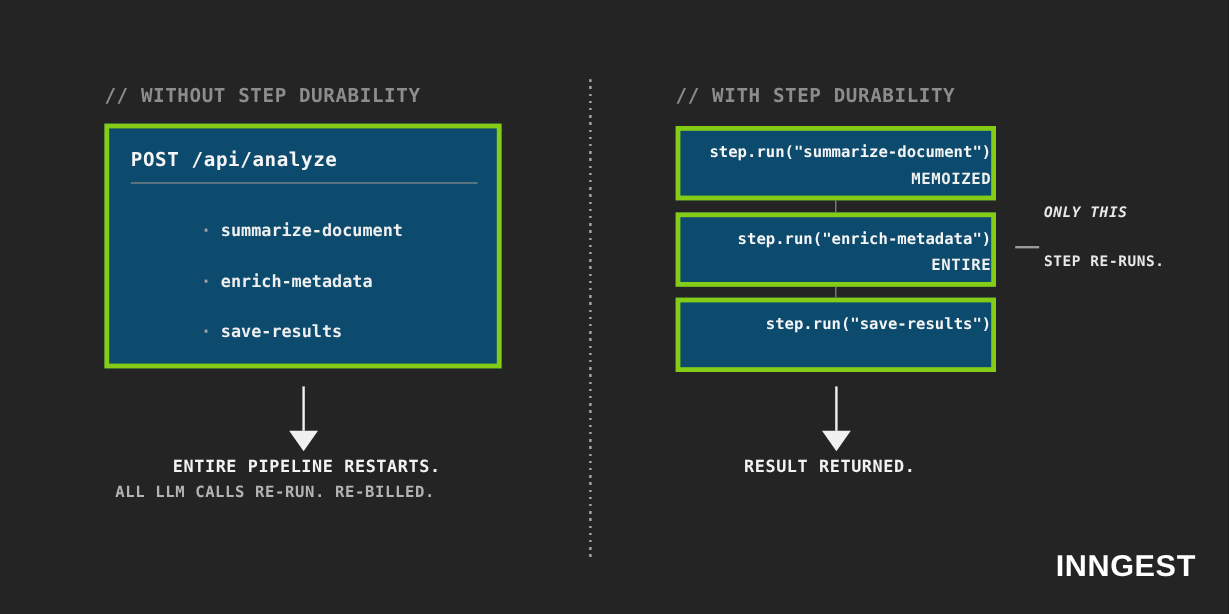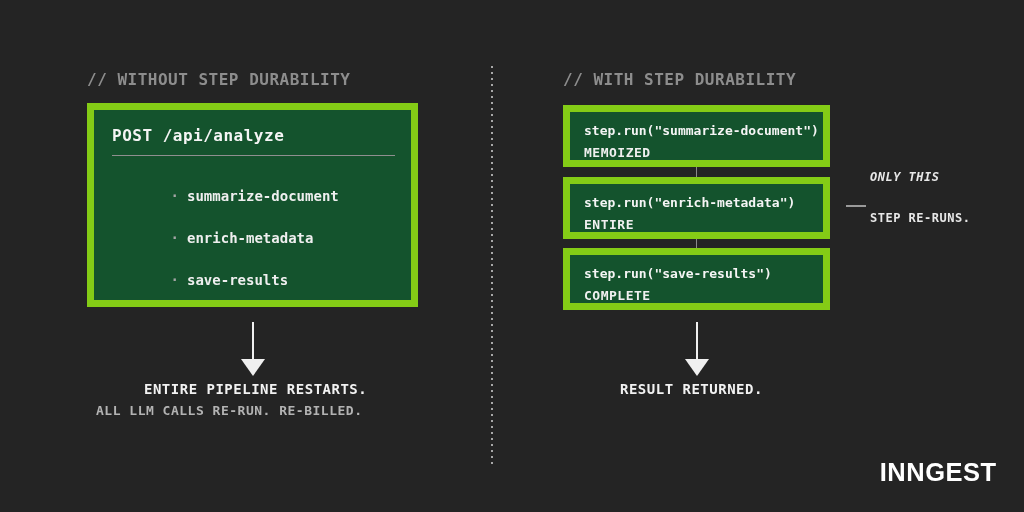--- a/index.html
+++ b/index.html
@@ -15,22 +15,23 @@
   .comment {
     position: absolute;
     font-size: 16px;
     font-weight: bold;
     color: #8d8d8d;
     letter-spacing: 0.5px;
     white-space: pre;
   }
   .panel-box {
     position: absolute;
-    border: 7px solid #84cc16;
-    background: #14532d;
+    border: 4px solid #84cc16;
+    background: #0c4a6e;
+    text-align: right;
   }
   .request-box { left: 87px; top: 103px; width: 331px; height: 204px; }
   .request-title {
     position: absolute;
     left: 18px; top: 16px;
     font-size: 16px;
     font-weight: bold;
     color: #f5f5f5;
     letter-spacing: 0.5px;
     white-space: pre;
@@ -187,21 +188,20 @@
   <div class="connector" style="top:167px; height:10px;"></div>
 
   <div class="panel-box step-box" style="top:177px;">
     <div class="step-code">step.run("enrich-metadata")</div>
     <div class="step-status">ENTIRE</div>
   </div>
   <div class="connector" style="top:239px; height:9px;"></div>
 
   <div class="panel-box step-box" style="top:248px;">
     <div class="step-code">step.run("save-results")</div>
-    <div class="step-status">COMPLETE</div>
   </div>
 
   <div class="annotation-dash"></div>
   <div class="annotation-line" style="top:170px;font-style:italic;">ONLY THIS</div>
   <div class="annotation-line" style="top:211px;">STEP RE-RUNS.</div>
 
   <div class="down-arrow" style="left:685px;">
     <div class="stem"></div>
     <div class="head"></div>
   </div>

